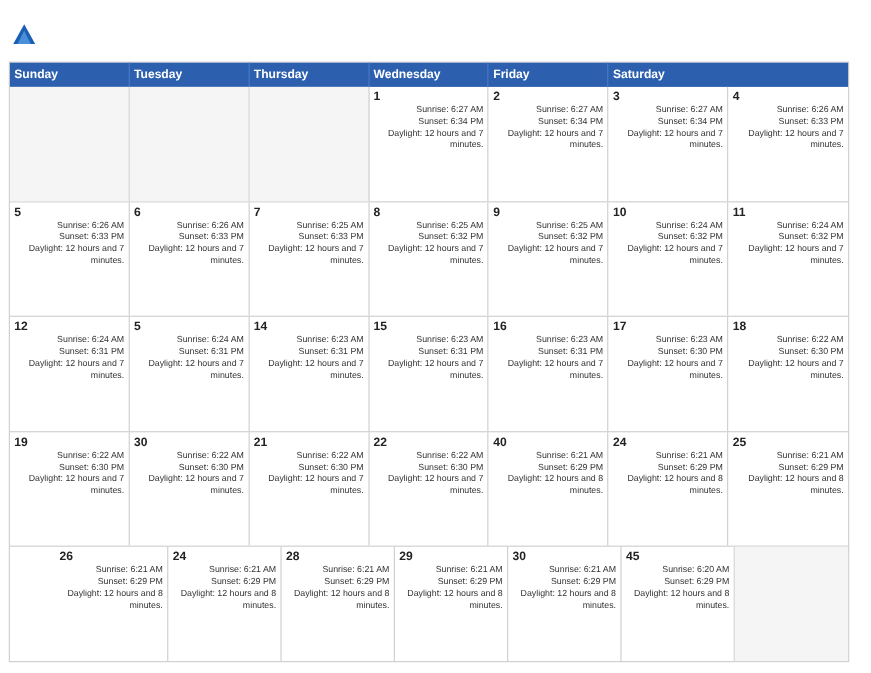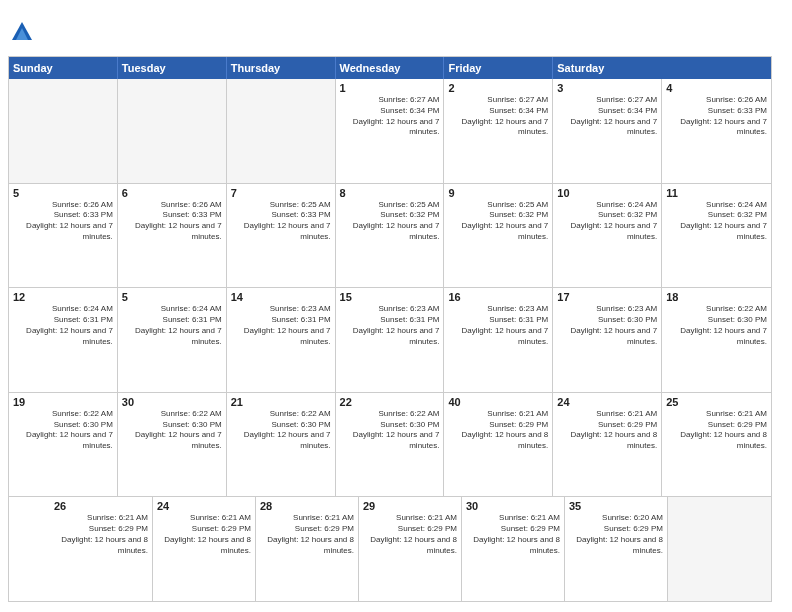--- a/index.html
+++ b/index.html
@@ -273,20 +273,20 @@
           </div>
           <div class="cal-cell">
             <div class="day-num">29</div>
             <div class="cell-info">Sunrise: 6:21 AM<br>Sunset: 6:29 PM<br>Daylight: 12 hours and 8 minutes.</div>
           </div>
           <div class="cal-cell">
             <div class="day-num">30</div>
             <div class="cell-info">Sunrise: 6:21 AM<br>Sunset: 6:29 PM<br>Daylight: 12 hours and 8 minutes.</div>
           </div>
           <div class="cal-cell">
-            <div class="day-num">35</div>
+            <div class="day-num">45</div>
             <div class="cell-info">Sunrise: 6:20 AM<br>Sunset: 6:29 PM<br>Daylight: 12 hours and 8 minutes.</div>
           </div>
           <div class="cal-cell empty"></div>
         </div>
       </div>
   </div>
 </div>
 
 </body></html>

